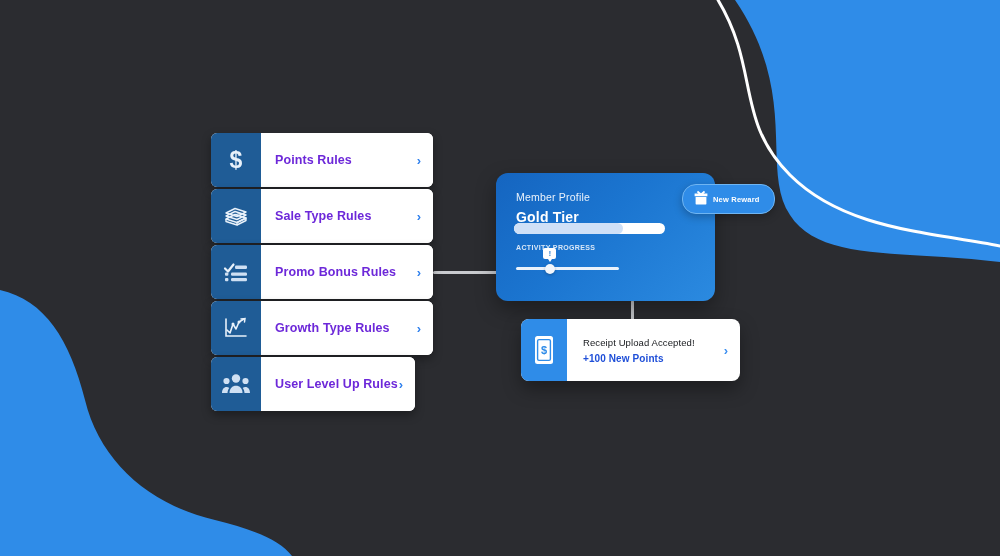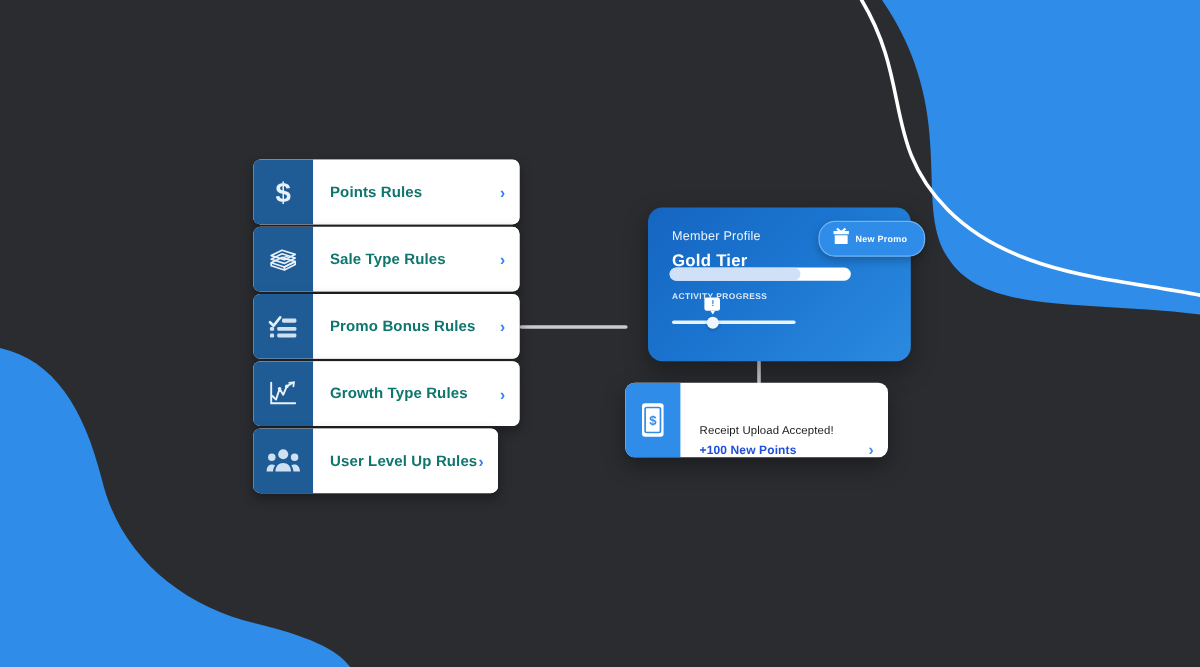--- a/index.html
+++ b/index.html
@@ -26,32 +26,32 @@
   .rule-icon{
     width:50px;min-width:50px;background:#1f5c96;
     display:flex;align-items:center;justify-content:center;
   }
   .rule-icon svg{display:block;}
   .rule-body{
     flex:1;display:flex;align-items:center;justify-content:space-between;
     padding:0 12px 0 14px;background:#ffffff;
   }
   .rule-label{
-    color:#0f766e;font-size:12.5px;font-weight:bold;letter-spacing:.1px;
+    color:#6d28d9;font-size:12.5px;font-weight:bold;letter-spacing:.1px;
     white-space:nowrap;
   }
   .chev{color:#2f80ed;font-size:13px;font-weight:bold;line-height:1;}
 
   
   .conn-h{position:absolute;left:433px;top:271px;width:90px;height:3px;background:#c9cbcf;z-index:2;border-radius:2px;}
   .conn-v{position:absolute;left:631px;top:300px;width:3px;height:20px;background:#c9cbcf;z-index:2;border-radius:2px;}
 
   
   .profile-card{
-    position:absolute;left:540px;top:173px;width:219px;height:128px;
+    position:absolute;left:496px;top:173px;width:219px;height:128px;
     border-radius:12px;z-index:4;
     background:linear-gradient(135deg,#1565c0 0%,#1b75d0 45%,#2b8ae0 100%);
     box-shadow:0 8px 20px rgba(0,0,0,.35);
   }
   .pc-title{
     position:absolute;left:20px;top:18px;color:#eaf2fb;
     font-size:10.5px;font-weight:normal;letter-spacing:.2px;
   }
   .pc-tier{
     position:absolute;left:20px;top:36px;color:#ffffff;
@@ -103,21 +103,21 @@
   .receipt-card{
     position:absolute;left:521px;top:319px;width:219px;height:62px;
     display:flex;border-radius:8px;overflow:hidden;z-index:4;
     background:#ffffff;box-shadow:0 8px 18px rgba(0,0,0,.35);
   }
   .rc-icon{
     width:46px;min-width:46px;background:#2f8ce8;
     display:flex;align-items:center;justify-content:center;
   }
   .rc-body{
-    flex:1;display:flex;align-items:flex-end;justify-content:space-between;
+    flex:1;display:flex;align-items:center;justify-content:space-between;
     padding:0 12px 0 16px;
   }
   .rc-text .t1{color:#16181c;font-size:9.5px;font-weight:normal;letter-spacing:.1px;}
   .rc-text .t2{color:#1f4fd8;font-size:10px;font-weight:bold;margin-top:5px;letter-spacing:.1px;}
   .rc-chev{color:#3b8ef0;font-size:13px;font-weight:bold;line-height:1;}
 </style>
 </head>
 <body>
 
 <div class="stage">
@@ -231,21 +231,21 @@
     </div>
   </div>
 
   <div class="reward-badge">
     <span>
       <svg width="14" height="15" viewBox="0 0 14 15" fill="#ffffff">
         <path d="M4,0.8 L7,3.2 L10,0.8 L11.2,2.2 L9.4,3.6 L13.4,3.6 L13.4,6.2 L0.6,6.2 L0.6,3.6 L4.6,3.6 L2.8,2.2 Z"></path>
         <rect x="1.6" y="7" width="10.8" height="7.4" rx="0.6"></rect>
       </svg>
     </span>
-    <span class="lbl">New Promo</span>
+    <span class="lbl">New Reward</span>
   </div>
 
   <div class="receipt-card">
     <div class="rc-icon">
       <svg width="20" height="30" viewBox="0 0 20 30">
         <rect x="1" y="1" width="18" height="28" rx="2.5" fill="#ffffff"></rect>
         <rect x="3.6" y="4.6" width="12.8" height="20.8" rx="1.4" fill="none" stroke="#2f8ce8" stroke-width="1.4"></rect>
         <text x="10" y="19" text-anchor="middle" font-family="'Liberation Sans',sans-serif" font-size="11" font-weight="bold" fill="#2f8ce8">$</text>
       </svg>
     </div>

